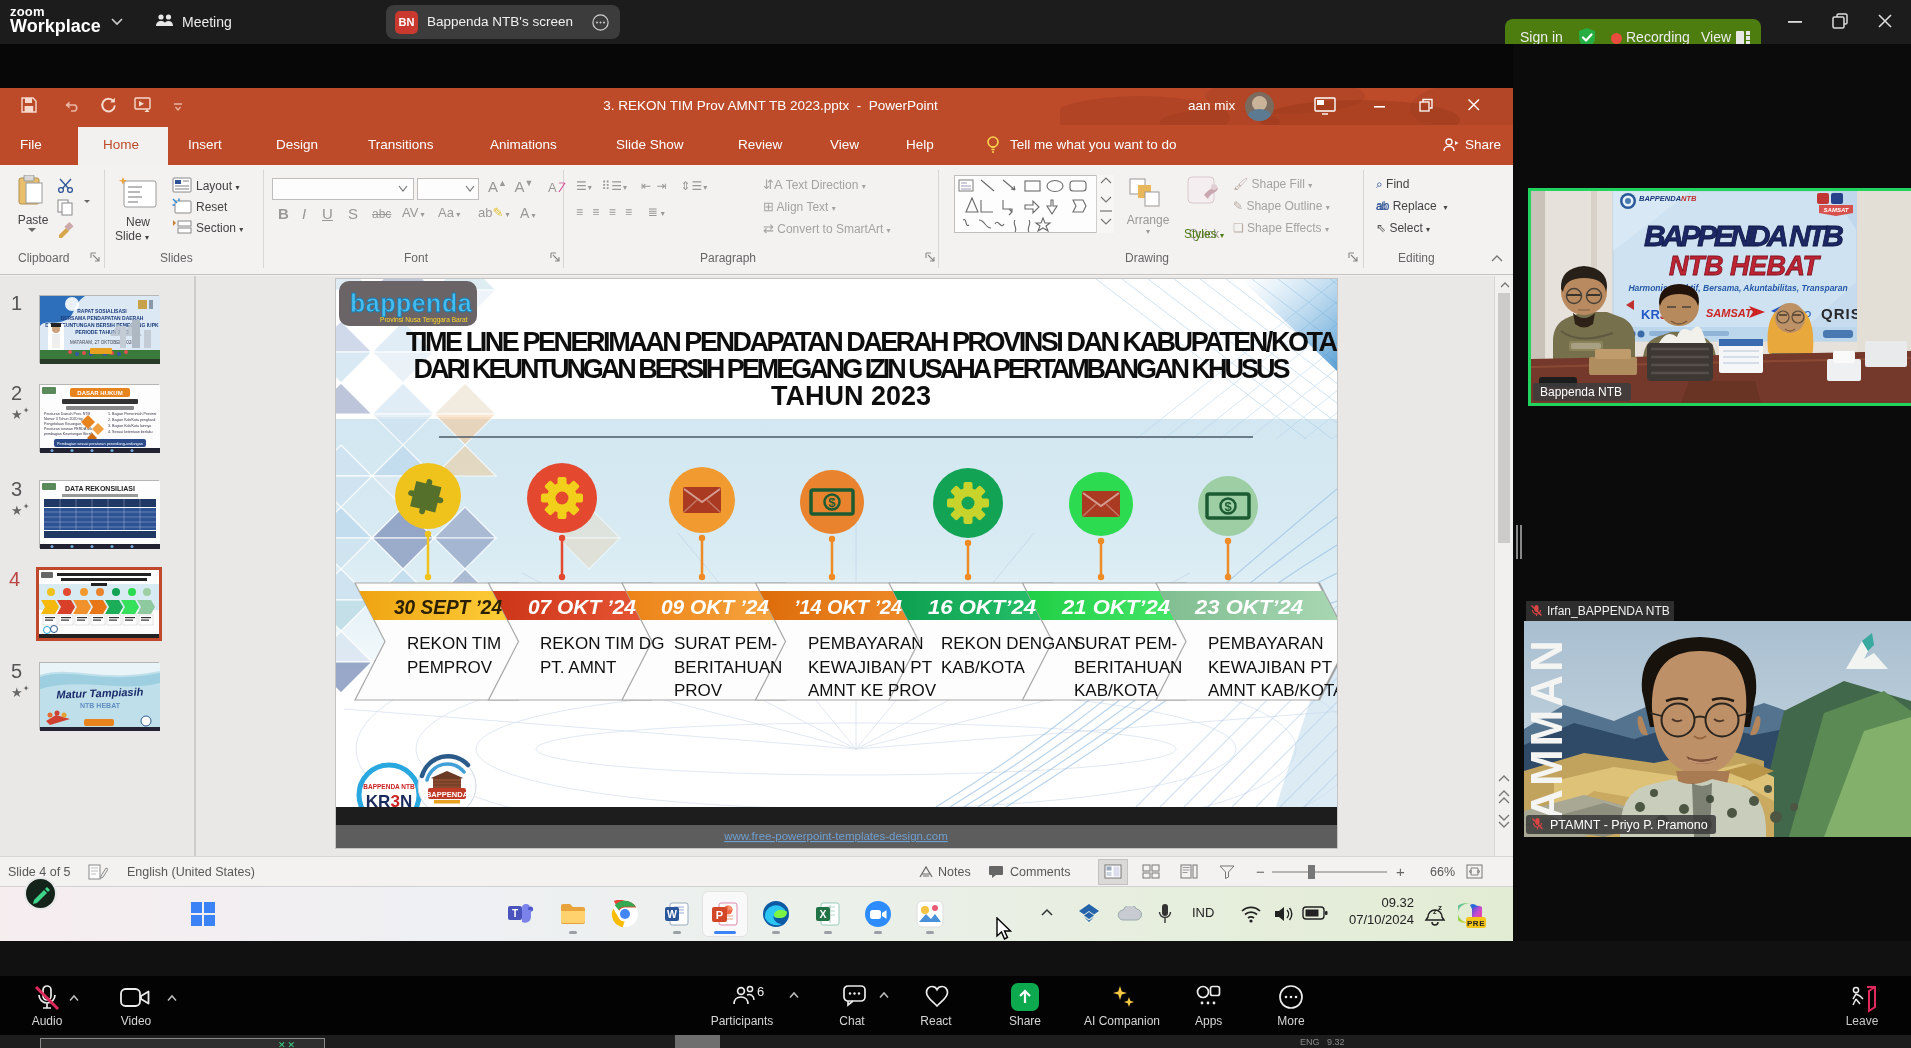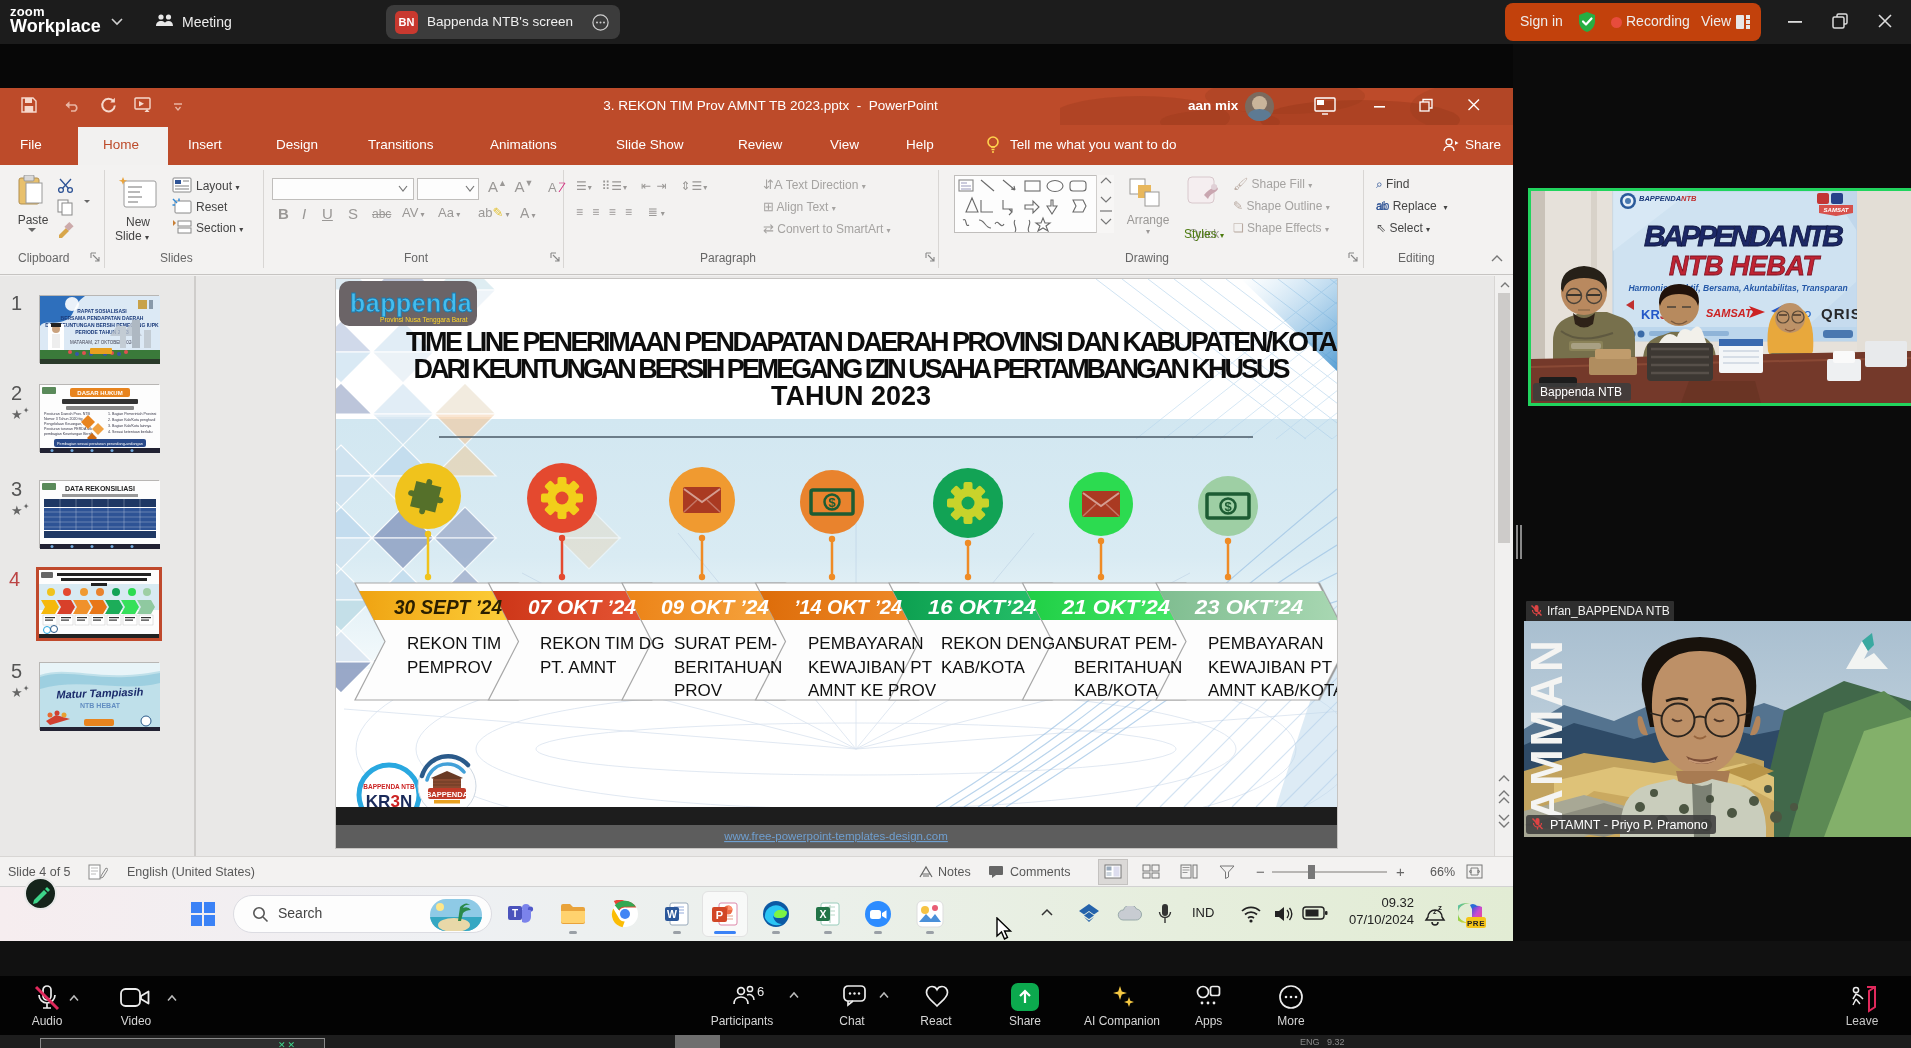--- a/index.html
+++ b/index.html
@@ -27,21 +27,21 @@
     <div class="abs" style="left:386px;top:5px;width:234px;height:34px;background:#3c3c3c;border-radius:8px;">
       <div class="abs" style="left:9px;top:6px;width:23px;height:23px;background:#c9392f;border-radius:5px;color:#fff;font-size:11px;font-weight:bold;text-align:center;line-height:23px;">BN</div>
       <div class="abs" style="left:41px;top:9px;color:#f0f0f0;font-size:13.5px;">Bappenda NTB's screen</div>
       <svg class="abs" style="left:206px;top:9px;" width="17" height="17" viewBox="0 0 17 17">
           <circle cx="8.5" cy="8.5" r="7.6" stroke="#cfcfcf" stroke-width="1.2" fill="none"></circle>
           <circle cx="5" cy="8.5" r="1" fill="#cfcfcf"></circle>
           <circle cx="8.5" cy="8.5" r="1" fill="#cfcfcf"></circle>
           <circle cx="12" cy="8.5" r="1" fill="#cfcfcf"></circle>
         </svg>
     </div>
-    <div class="abs" style="left:1505px;top:3px;width:256px;height:38px;background:#c2410c;border-radius:8px;">
+    <div class="abs" style="left:1505px;top:19px;width:256px;height:38px;background:#4d7c0f;border-radius:8px;">
       <div class="abs" style="left:15px;top:10px;color:#ededed;font-size:14px;">Sign in</div>
       <svg class="abs" style="left:70px;top:7px;" width="24" height="24" viewBox="0 0 24 24">
           <path d="M12 2 L20 5 V11 C20 16.5 16.6 20.4 12 22 C7.4 20.4 4 16.5 4 11 V5 Z" fill="#27ae43"></path>
           <path d="M8 11.5 L11 14.5 L16.5 8.5" stroke="#fff" stroke-width="2.2" fill="none" stroke-linecap="round" stroke-linejoin="round"></path>
         </svg>
       <div class="abs" style="left:106px;top:14px;width:11px;height:11px;border-radius:50%;background:#e74c3c;"></div>
       <div class="abs" style="left:121px;top:10px;color:#ededed;font-size:14px;">Recording</div>
       <div class="abs" style="left:196px;top:10px;color:#ededed;font-size:14px;">View</div>
       <svg class="abs" style="left:230px;top:11px;" width="16" height="16" viewBox="0 0 16 16">
           <rect x="1" y="1" width="8" height="14" rx="1" fill="#e8e8e8"></rect>
@@ -89,21 +89,21 @@
         </svg>
       <svg class="abs" style="left:134px;top:8px;" width="20" height="18" viewBox="0 0 20 18">
           <rect x="1" y="2" width="15" height="11" rx="1" fill="none" stroke="#f6d9cd" stroke-width="1.4"></rect>
           <path d="M5 5 l5 2.8 L5 10.6 Z" fill="#f6d9cd"></path>
           <path d="M13 13 l2.5 3 h-5 z" fill="#f6d9cd"></path>
         </svg>
       <svg class="abs" style="left:172px;top:14px;" width="12" height="10">
           <path d="M2 2 H10 M3.5 5 L6 8 L8.5 5" stroke="#e9b5a3" stroke-width="1.3" fill="none"></path>
         </svg>
       <div class="abs" style="left:0;top:10px;width:1513px;text-align:center;color:#fff;font-size:13.5px;padding-left:28px;">3. REKON TIM Prov AMNT TB 2023.pptx &nbsp;-&nbsp; PowerPoint</div>
-      <div class="abs" style="left:1188px;top:10px;color:#fff;font-size:13.5px;font-weight:bold;">aan mix</div>
+      <div class="abs" style="left:1188px;top:10px;color:#fff;font-size:13.5px;">aan mix</div>
       <div class="abs" style="left:1245px;top:4px;width:29px;height:29px;border-radius:50%;background:#7b6a5e;overflow:hidden;">
           <div class="abs" style="left:7px;top:4px;width:15px;height:15px;border-radius:50%;background:#c9b49a;"></div>
           <div class="abs" style="left:3px;top:17px;width:23px;height:14px;border-radius:50%;background:#5d7a93;"></div>
         </div>
       <svg class="abs" style="left:1314px;top:9px;" width="22" height="18" viewBox="0 0 22 18">
           <rect x="1" y="1" width="20" height="13" rx="1" stroke="#fff" stroke-width="1.4" fill="none"></rect>
           <rect x="3" y="3" width="7" height="5" fill="#fff"></rect>
           <path d="M8 17 h6" stroke="#fff" stroke-width="1.4"></path>
         </svg>
       <svg class="abs" style="left:1372px;top:10px;" width="16" height="16">
@@ -1019,41 +1019,20 @@
     </div>
   </div>
 
   <div class="abs" id="taskbar" style="left:0;top:886px;width:1513px;height:55px;background:linear-gradient(90deg,#f6edef 0%,#eef0f3 30%,#ebf0ea 55%,#e6eedd 78%,#e2ecd4 100%);border-top:1px solid #d2d2d2;">
     <svg class="abs" style="left:190px;top:14px;" width="26" height="26" viewBox="0 0 26 26">
         <rect x="1" y="1" width="11" height="11" fill="#3b82f6"></rect>
         <rect x="14" y="1" width="11" height="11" fill="#3b82f6"></rect>
         <rect x="1" y="14" width="11" height="11" fill="#3b82f6"></rect>
         <rect x="14" y="14" width="11" height="11" fill="#3b82f6"></rect>
       </svg>
-    <div class="abs" style="left:233px;top:8px;width:259px;height:38px;background:#fdfdfd;border:1px solid #dcdce2;border-radius:19px;">
-      <svg class="abs" style="left:18px;top:10px;" width="17" height="17" viewBox="0 0 17 17">
-          <circle cx="7" cy="7" r="5.2" fill="none" stroke="#555" stroke-width="1.6"></circle>
-          <path d="M11 11 L15.5 15.5" stroke="#555" stroke-width="1.6"></path>
-        </svg>
-      <div class="abs" style="left:44px;top:9px;font-size:14px;color:#444;">Search</div>
-      <svg class="abs" style="left:196px;top:3px;" width="52" height="32" viewBox="0 0 52 32">
-          <defs>
-            <clipPath id="pillimg">
-              <rect width="52" height="32" rx="16"></rect>
-            </clipPath>
-          </defs>
-          <g clip-path="url(#pillimg)">
-            <rect width="52" height="32" fill="#8ecae6"></rect>
-            <rect y="18" width="52" height="14" fill="#35a7c2"></rect>
-            <ellipse cx="24" cy="26" rx="16" ry="7" fill="#e8d8a8"></ellipse>
-            <path d="M30 8 q6 -6 10 -2 q-5 -1 -7 3 q5 -2 8 2 q-5 0 -8 3 l-2 8 l-3 0 z" fill="#2a8a4a"></path>
-            <circle cx="10" cy="8" r="4" fill="#fde68a"></circle>
-          </g>
-        </svg>
-    </div>
 
     <svg class="abs" style="left:506px;top:13px;" width="28" height="28" viewBox="0 0 28 28">
         <circle cx="20" cy="8" r="4" fill="#7b83eb"></circle>
         <circle cx="24.5" cy="9" r="2.6" fill="#5059c9"></circle>
         <rect x="2" y="6" width="14" height="14" rx="2" fill="#4b53bc"></rect>
         <text x="9" y="17" font-size="10" fill="#fff" text-anchor="middle" font-weight="bold">T</text>
         <path d="M16 10 h8 a1 1 0 0 1 1 1 v6 a6 6 0 0 1 -9 5 z" fill="#7b83eb"></path>
       </svg>
 
     <svg class="abs" style="left:559px;top:13px;" width="28" height="28" viewBox="0 0 28 28">

